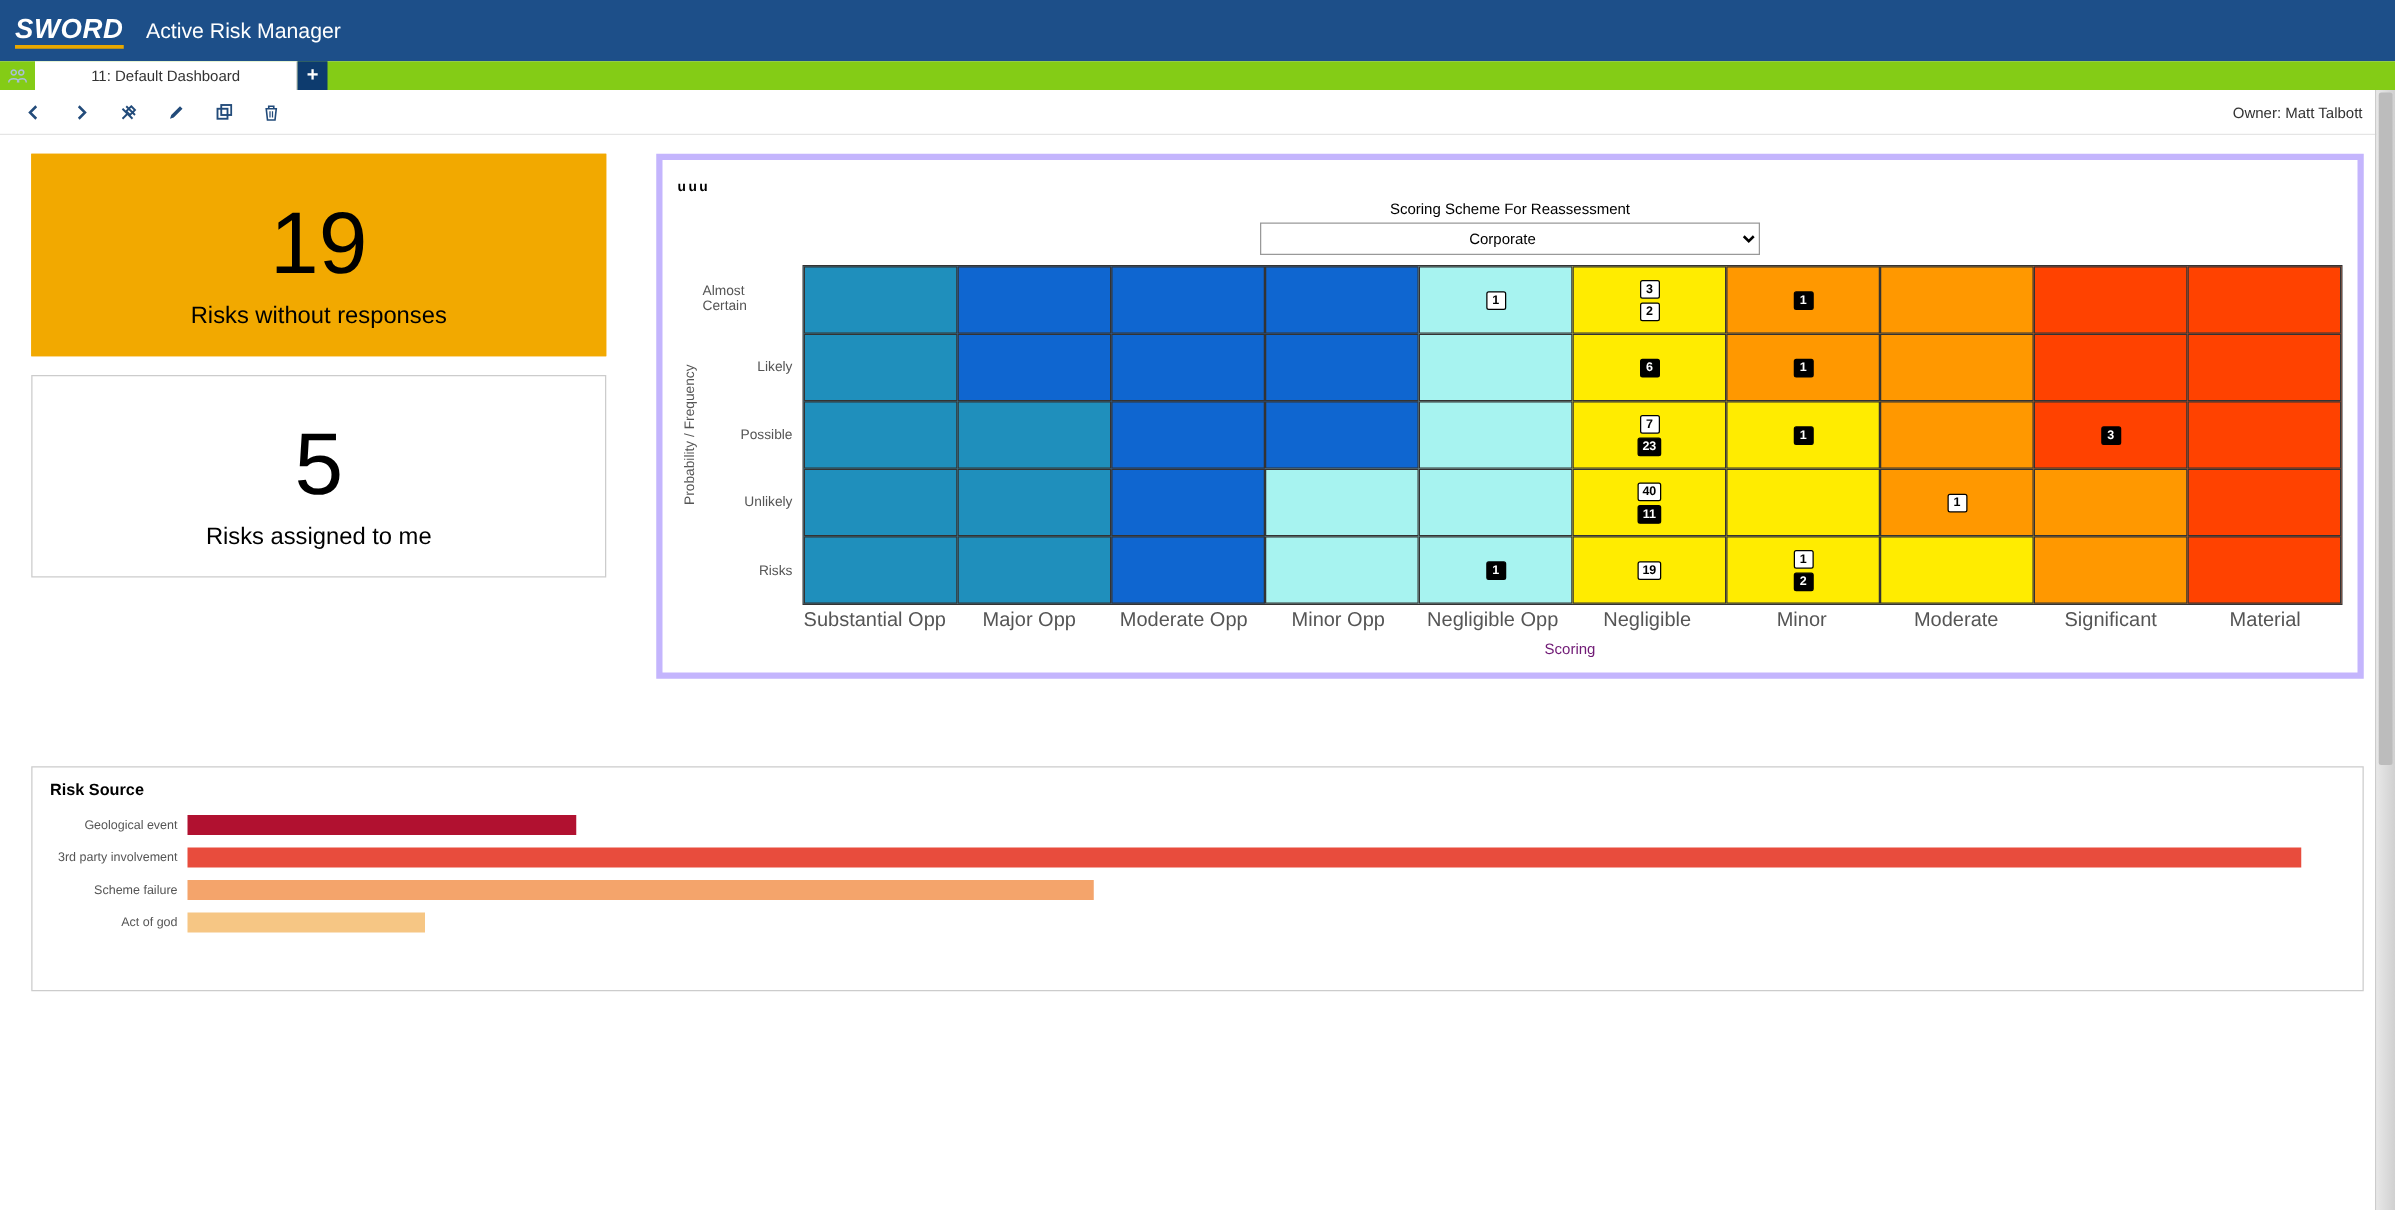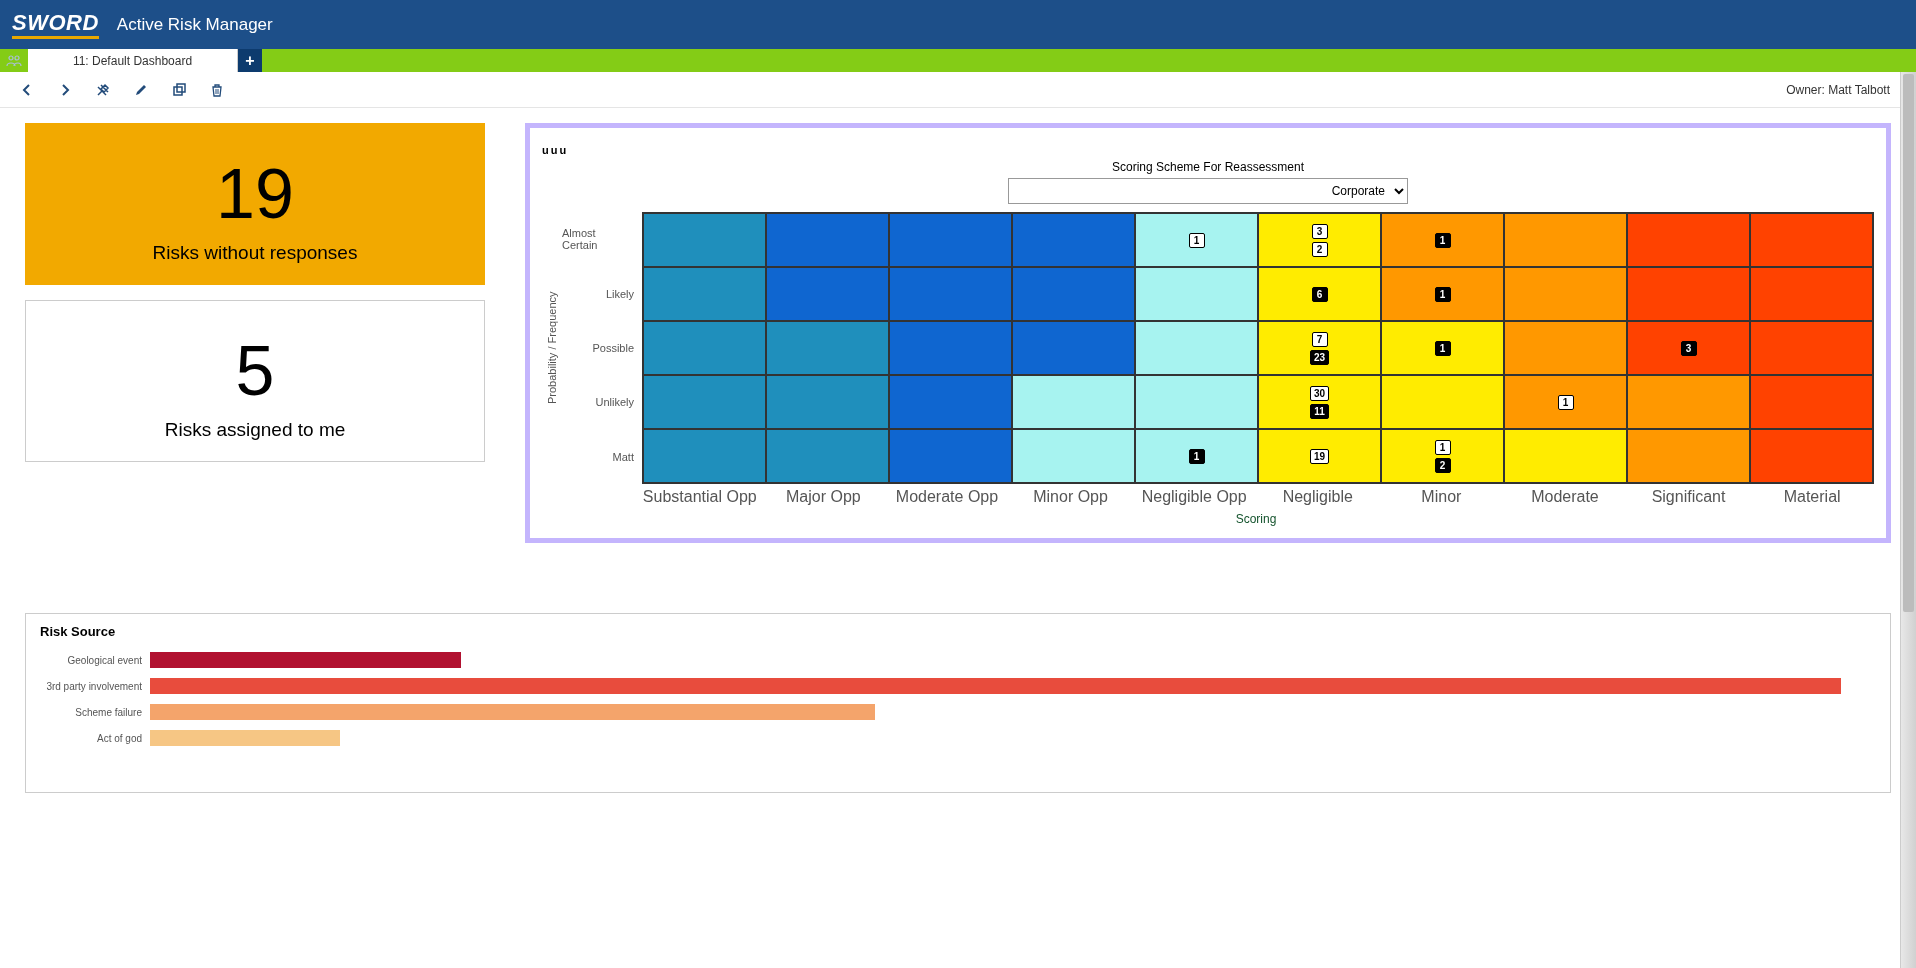--- a/index.html
+++ b/index.html
@@ -18,32 +18,32 @@
 .row1 { display: flex; gap: 40px; }
 .kpi-col { display: flex; flex-direction: column; gap: 15px; width: 460px; flex-shrink: 0; }
 .kpi-card { border: 1px solid #ccc; text-align: center; padding: 30px 10px 20px; }
 .kpi-orange { background: #f2a900; border-color: #f2a900; }
 .kpi-num { font-size: 70px; font-weight: 400; }
 .kpi-label { font-size: 19px; margin-top: 8px; }
 .matrix-panel { flex: 1; border: 5px solid #c4b5fd; padding: 16px 12px 12px; }
 .matrix-title-small { font-weight: bold; font-size: 11px; letter-spacing: 2px; }
 .scheme-wrap { text-align: center; margin-top: 4px; }
 .scheme-label { font-size: 12px; margin-bottom: 4px; }
-.scheme-select { width: 400px; font-size: 12px; padding: 4px 6px; border: 1px solid #999; background: #fff; text-align: right; }
+.scheme-select { width: 400px; font-size: 12px; padding: 4px 6px; border: 1px solid #999; background: #fff; text-align: center; }
 .matrix-area { display: flex; margin-top: 8px; }
 .y-axis-label { writing-mode: vertical-rl; transform: rotate(180deg); font-size: 11px; text-align: center; color: #555; padding: 0 4px; }
 .y-ticks { display: flex; flex-direction: column; width: 80px; }
 .y-tick { flex: 1; display: flex; align-items: center; justify-content: flex-end; font-size: 11px; color: #555; padding-right: 8px; height: 54px; }
 .grid { flex: 1; display: grid; grid-template-columns: repeat(10, 1fr); border: 1px solid #333; }
 .cell { border: 1px solid #333; height: 54px; display: flex; flex-direction: column; align-items: center; justify-content: center; gap: 3px; }
 .badge { background: #fff; color: #000; border: 1px solid #000; font-size: 10px; font-weight: bold; padding: 0 3px; border-radius: 2px; min-width: 16px; text-align: center; line-height: 13px; }
 .badge.dark { background: #000; color: #fff; border-color: #000; }
 .x-ticks { display: flex; margin-left: 96px; }
 .x-tick { flex: 1; text-align: center; font-size: 16px; color: #555; padding-top: 4px; }
-.x-axis-label { text-align: center; font-size: 12px; color: #14532d; margin-top: 6px; margin-left: 96px; }
+.x-axis-label { text-align: center; font-size: 12px; color: #701a75; margin-top: 6px; margin-left: 96px; }
 .row2 { display: flex; gap: 40px; margin-top: 70px; }
 .panel { border: 1px solid #ccc; padding: 10px 14px; }
 .panel-title { font-weight: bold; font-size: 13px; margin-bottom: 8px; }
 .status-panel { flex: 0 0 46%; height: 180px; overflow: hidden; position: relative; }
 .pie-wrap { width: 380px; height: 380px; margin: 10px auto 0; position: relative; }
 .source-panel { flex: 1; height: 180px; overflow: hidden; }
 .bar-row { display: flex; align-items: center; height: 26px; }
 .bar-label { width: 110px; text-align: right; font-size: 10px; color: #555; padding-right: 8px; }
 .bar-track { flex: 1; height: 16px; position: relative; }
 .bar-fill { height: 100%; }
@@ -136,21 +136,21 @@
           <option>Corporate</option>
         </select>
       </div>
       <div class="matrix-area">
         <div class="y-axis-label">Probability / Frequency</div>
         <div class="y-ticks" id="y-ticks">
             <div class="y-tick">Almost Certain</div>
             <div class="y-tick">Likely</div>
             <div class="y-tick">Possible</div>
             <div class="y-tick">Unlikely</div>
-            <div class="y-tick">Matt</div>
+            <div class="y-tick">Risks</div>
           </div>
         <div class="grid" id="matrix-grid">
             <div class="cell" style="background: rgb(31, 143, 188);"></div>
             <div class="cell" style="background: rgb(15, 102, 208);"></div>
             <div class="cell" style="background: rgb(15, 102, 208);"></div>
             <div class="cell" style="background: rgb(15, 102, 208);"></div>
             <div class="cell" style="background: rgb(167, 243, 240);">
               <span class="badge">1</span>
             </div>
             <div class="cell" style="background: rgb(255, 236, 0);">
@@ -193,21 +193,21 @@
             <div class="cell" style="background: rgb(255, 66, 0);">
               <span class="badge dark">3</span>
             </div>
             <div class="cell" style="background: rgb(255, 66, 0);"></div>
             <div class="cell" style="background: rgb(31, 143, 188);"></div>
             <div class="cell" style="background: rgb(31, 143, 188);"></div>
             <div class="cell" style="background: rgb(15, 102, 208);"></div>
             <div class="cell" style="background: rgb(167, 243, 240);"></div>
             <div class="cell" style="background: rgb(167, 243, 240);"></div>
             <div class="cell" style="background: rgb(255, 236, 0);">
-              <span class="badge">30</span>
+              <span class="badge">40</span>
               <span class="badge dark">11</span>
             </div>
             <div class="cell" style="background: rgb(255, 236, 0);"></div>
             <div class="cell" style="background: rgb(255, 152, 0);">
               <span class="badge">1</span>
             </div>
             <div class="cell" style="background: rgb(255, 152, 0);"></div>
             <div class="cell" style="background: rgb(255, 66, 0);"></div>
             <div class="cell" style="background: rgb(31, 143, 188);"></div>
             <div class="cell" style="background: rgb(31, 143, 188);"></div>

